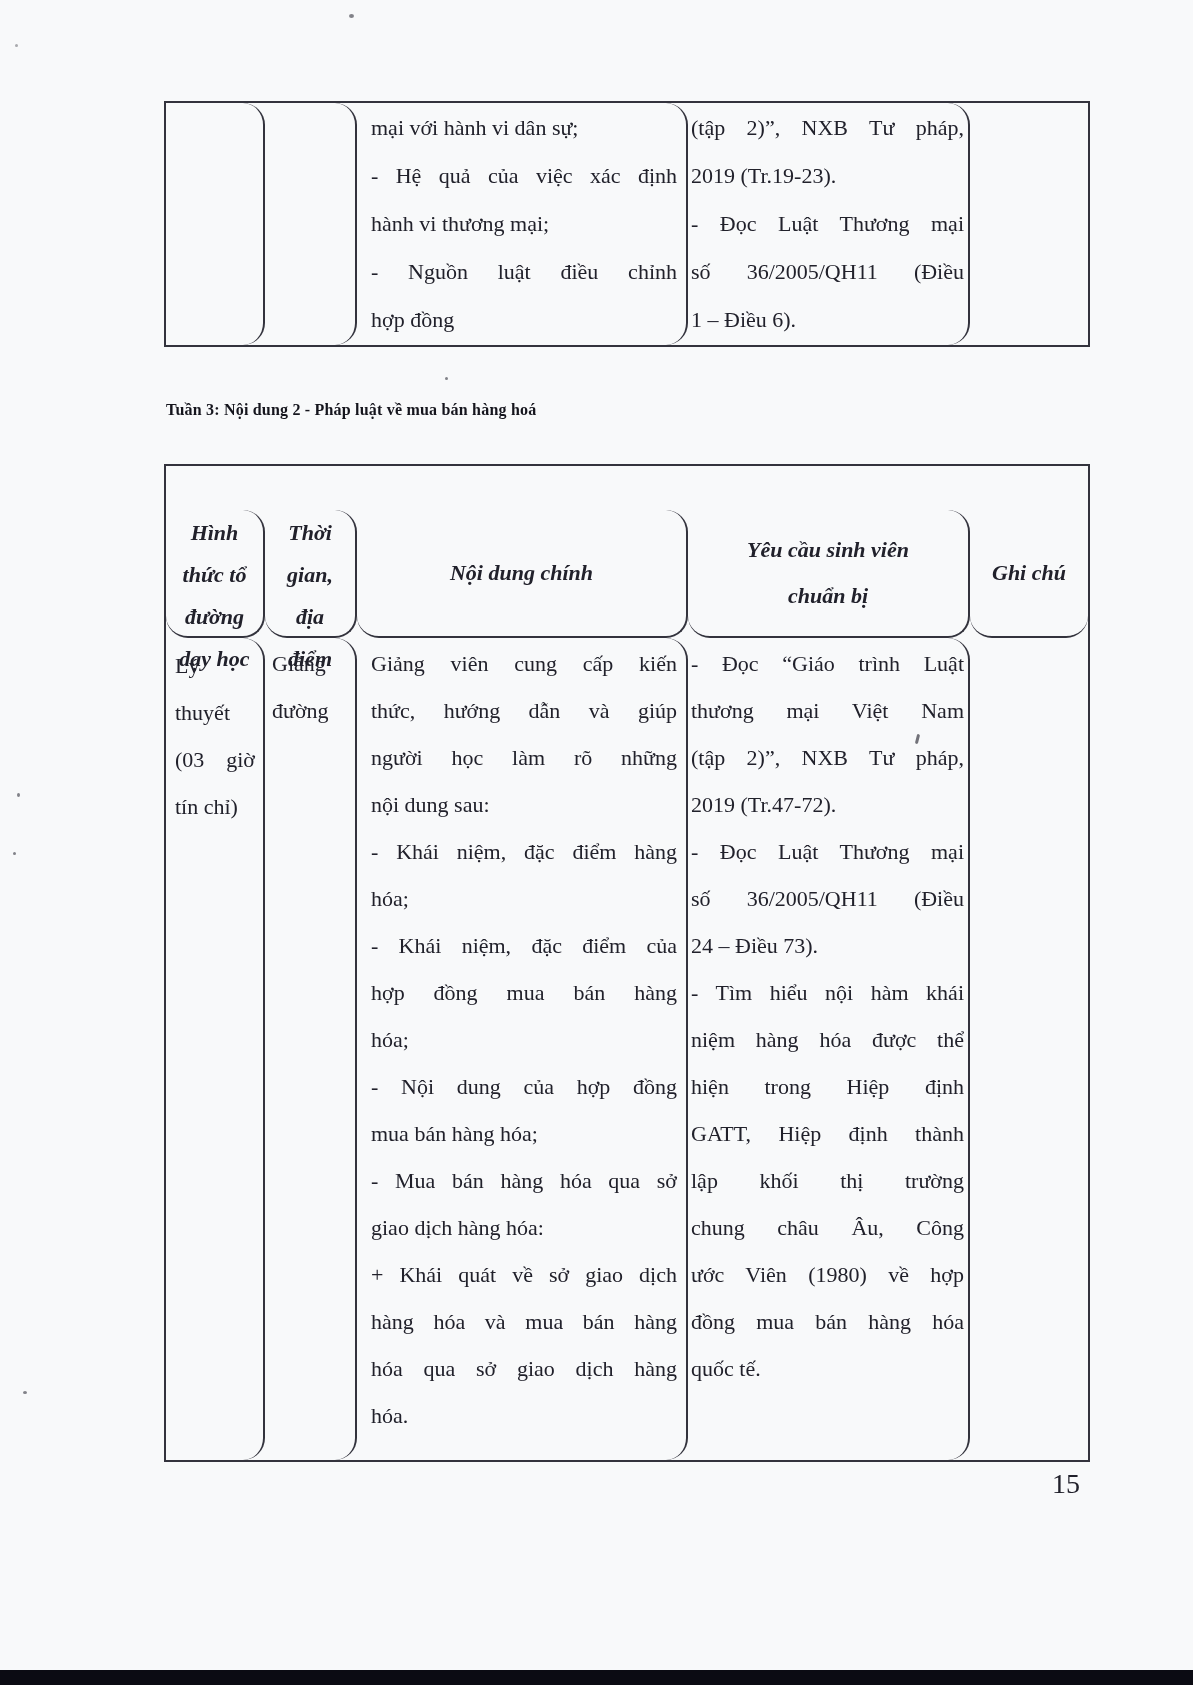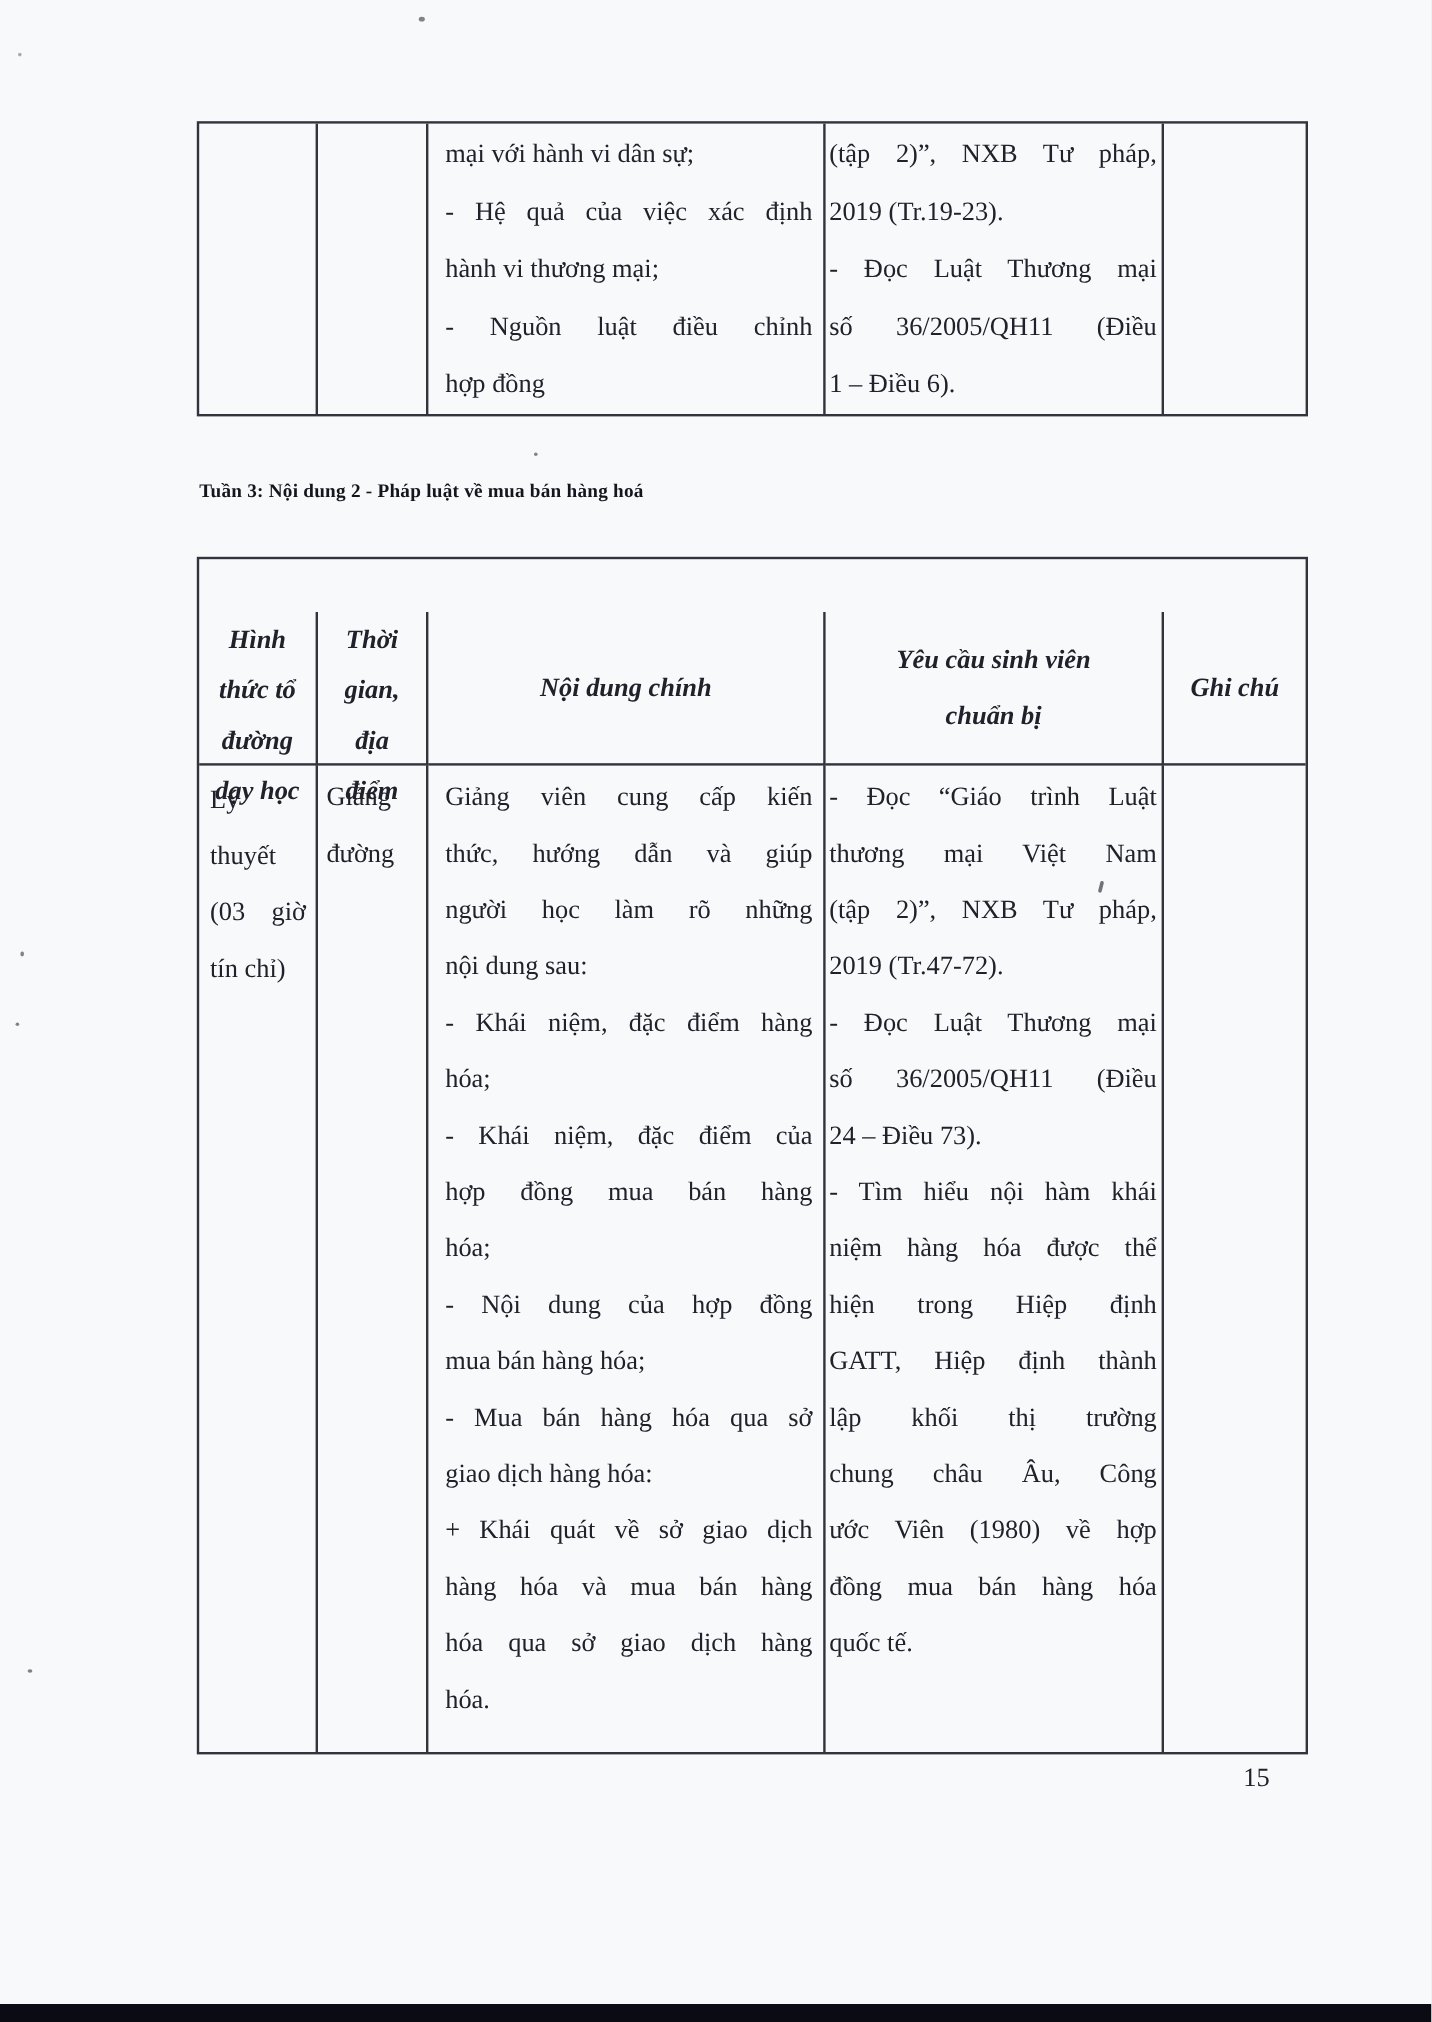--- a/index.html
+++ b/index.html
@@ -20,21 +20,21 @@
   
   .tbl{
     position:absolute;
     border:2px solid var(--line);
     display:grid;
     grid-template-columns:99px 92px 331px 282px 1fr;
     background:transparent;
   }
   .tbl-top{left:164px;top:101px;width:926px;height:246px;}
   .tbl-week{left:164px;top:464px;width:926px;height:998px;grid-template-rows:172px 1fr;}
-  .c{border-right:2px solid var(--line);position:relative;}
+  .c{border-right:2px solid var(--line);position:relative;border-radius:22px;}
   .c.lastcol{border-right:none;}
   .hc{border-bottom:2px solid var(--line);margin-top:44px;}
   
   .txt{font-size:22px;color:var(--ink);}
   .tl{height:47px;line-height:47px;}
   .tbl-top .tl{height:48px;line-height:48px;}
   .j{text-align:justify;text-align-last:justify;}
   .pad-main{padding:2px 9px 0 14px;}
   .pad-prep{padding:2px 4px 0 3px;}
   .tbl-top .pad-main{padding-top:1px;}
@@ -48,21 +48,21 @@
   .hdr-center{display:flex;flex-direction:column;align-items:center;justify-content:center;}
   .hdr-center .tl{height:46px;line-height:46px;text-align:center;}
   
   .doc-heading{
     position:absolute;left:166px;top:401px;
     font-size:16px;font-weight:bold;color:#15151d;
     letter-spacing:.2px;white-space:nowrap;
   }
   .page-number{
     position:absolute;left:1036px;top:1468px;width:44px;
-    font-size:22px;text-align:left;
+    font-size:28px;text-align:right;
   }
   .bottom-bar{
     position:absolute;left:0;top:1670px;width:100%;height:15px;
     background:#0b0b13;
   }
   .speck{position:absolute;background:#5a5a62;border-radius:50%;opacity:.75;}
   .sp1{left:349px;top:14px;width:5px;height:4px;}
   .sp2{left:445px;top:377px;width:3px;height:3px;}
   .sp3{left:916px;top:734px;width:3px;height:10px;border-radius:2px;transform:rotate(14deg);opacity:.85;}
   .sp4{left:17px;top:793px;width:3px;height:4px;}

